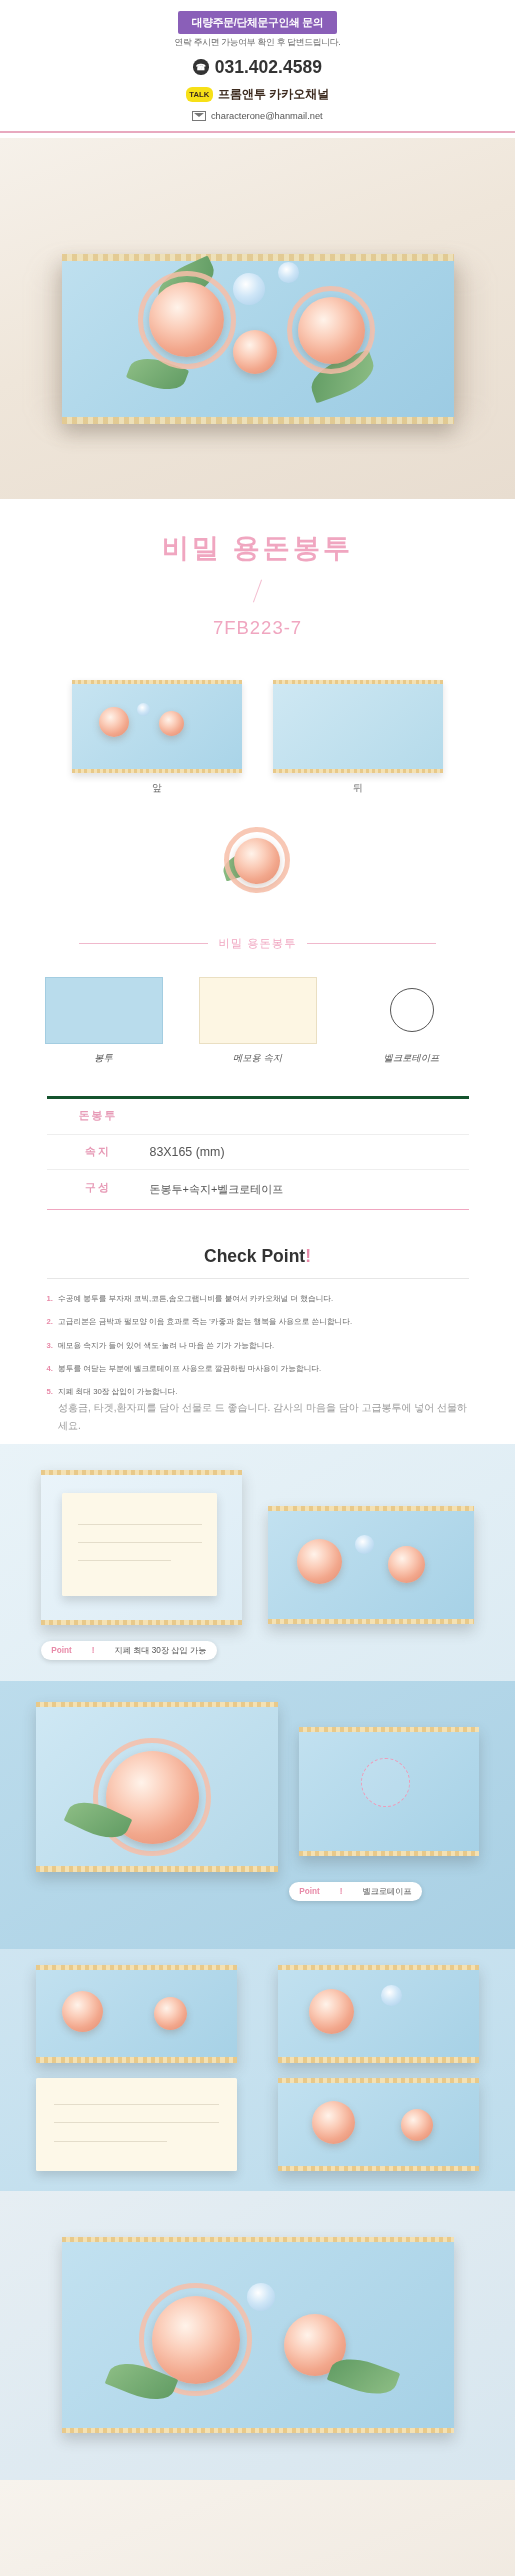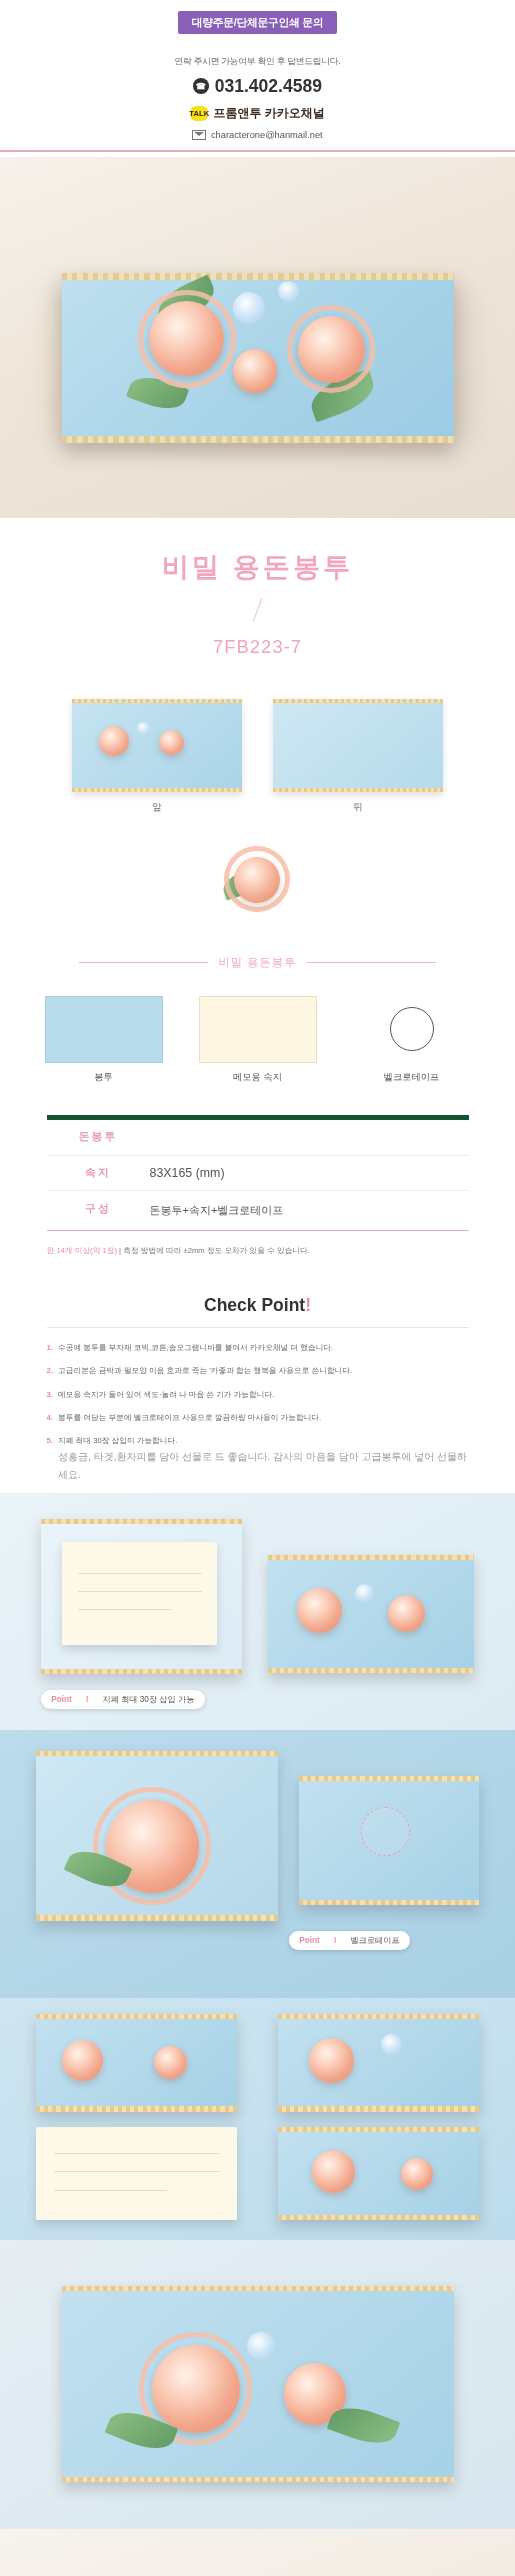--- a/index.html
+++ b/index.html
@@ -18,21 +18,21 @@
     display:inline-block;
     background:#8a5fb8;
     color:#ffffff;
     font-size:10.8px;
     font-weight:bold;
     letter-spacing:-0.3px;
     padding:4.6px 13.4px;
     border-radius:2.1px;
   }
   .hdr-sub {
-    margin-top:22px;
+    margin-top:3px;
     font-size:8.8px;
     color:#6b6b6b;
     letter-spacing:-0.3px;
   }
   .hdr-phone {
     margin-top:7.2px;
     font-size:17.5px;
     font-weight:bold;
     color:#333;
     letter-spacing:0px;
@@ -45,21 +45,21 @@
     width:15.5px; height:15.5px; border-radius:50%;
     background:#333; color:#fff; font-size:8.2px;
     display:flex; align-items:center; justify-content:center;
   }
   .hdr-kakao {
     margin-top:8.2px;
     display:flex; align-items:center; justify-content:center; gap:5.2px;
     font-size:12px; font-weight:bold; color:#3c2a1e;
   }
   .kakao-ico {
-    width:18px; height:15.5px; border-radius:6.2px;
+    width:27px; height:15.5px; border-radius:6.2px;
     background:#f7e017; color:#3c2a1e; font-size:7.7px; font-weight:bold;
     display:flex; align-items:center; justify-content:center;
   }
   .hdr-mail {
     margin-top:8.2px;
     display:flex; align-items:center; justify-content:center; gap:5.2px;
     font-size:9.3px; color:#555;
   }
   .mail-ico {
     width:13.4px; height:9.3px; border:1px solid #777; position:relative;
@@ -153,24 +153,24 @@
   .sec-head .line { width:129px; height:0.5px; background:#f0b8cc; }
   .sec-head .txt { font-size:11.3px; color:#f0a6c0; letter-spacing:1px; }
 
   
   .comp-row { width:515px; display:flex; justify-content:center; gap:36px; padding:10.3px 0 5.2px; background:#fff; }
   .comp { width:118px; text-align:center; }
   .comp-swatch-env { width:118px; height:67px; background:#b9dcec; border:0.5px solid #a3cde1; }
   .comp-swatch-note { width:118px; height:67px; background:#fdf6e3; border:0.5px solid #eadfc2; }
   .comp-swatch-tape { width:118px; height:67px; display:flex; align-items:center; justify-content:center; }
   .tape-circle { width:44px; height:44px; border-radius:50%; border:1px solid #555; }
-  .comp-label { margin-top:8.2px; font-size:9.3px; color:#555; }
-
-  
-  .spec { width:422px; margin:26px auto 5.2px; border-top:5px solid #14532d; }
+  .comp-label { margin-top:8.2px; font-size:9.3px; color:#555;font-style:italic; }
+
+  
+  .spec { width:422px; margin:26px auto 5.2px; border-top:3px solid #14532d; }
   .spec-row { display:flex; border-bottom:0.5px solid #eee; }
   .spec-row:last-child { border-bottom:1px solid #f0a6c0; }
   .spec-key {
     width:103px; padding:10.3px 0; text-align:center;
     font-size:10.8px; color:#e79ab6; font-weight:bold; letter-spacing:2.1px;
   }
   .spec-val { flex:1; padding:10.3px 0; font-size:12.4px; color:#555; }
   .spec-val.small { font-size:11px; line-height:1.6; }
 
   .note-block { width:422px; margin:13.4px auto 0; font-size:7.7px; line-height:1.9; color:#777; }
@@ -207,21 +207,21 @@
     content:""; position:absolute; left:0; bottom:0; width:100%; height:5.2px;
     background:repeating-linear-gradient(90deg,#e8c98a 0 4.1px,#f4e1b3 4.1px 8.2px);
   }
   .paper-ph {
     position:absolute; background:#fdf8e8; box-shadow:0 4.1px 9.3px rgba(60,60,60,.18);
     border-radius:1.5px;
   }
   .paper-line{ position:absolute; height:1px; background:#d8d2bd; opacity:.7; }
 
   .point-tag {
-    position:absolute; display:flex; align-items:center; gap:14px;
+    position:absolute; display:flex; align-items:center; gap:20px;
     background:#ffffff; border-radius:12.4px; padding:4.1px 10.3px;
     font-size:8.2px; color:#555; box-shadow:0 1.5px 5.2px rgba(0,0,0,.15);
   }
   .point-tag b { color:#e88aa8; }
   .circle-hint {
     position:absolute; width:49px; height:49px; border-radius:50%;
     border:1.5px dashed #f09ab8; background:rgba(255,255,255,0.10);
   }
 </style>
 </head>
@@ -323,23 +323,20 @@
       <div class="spec-key">속지</div>
       <div class="spec-val">83X165 (mm)</div>
     </div>
     <div class="spec-row">
       <div class="spec-key">구성</div>
       <div class="spec-val small">돈봉투+속지+벨크로테이프</div>
     </div>
   </div>
 
   <div class="note-block">
-    <div>
-      <span class="hl">한 14개 이상(약 1장)</span><span> | 측정 방법에 따라 ±2mm 정도 오차가 있을 수 있습니다.</span>
-    </div>
   </div>
 
   <div class="cp">
     <div class="cp-title">
       <span>Check Point</span><span class="mark">!</span>
     </div>
     <div class="cp-line"></div>
 
     <div class="cp-item">
       <span class="cp-num">1.</span>

